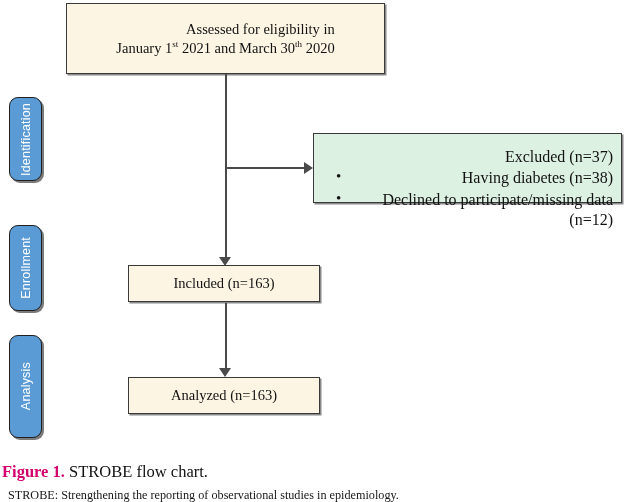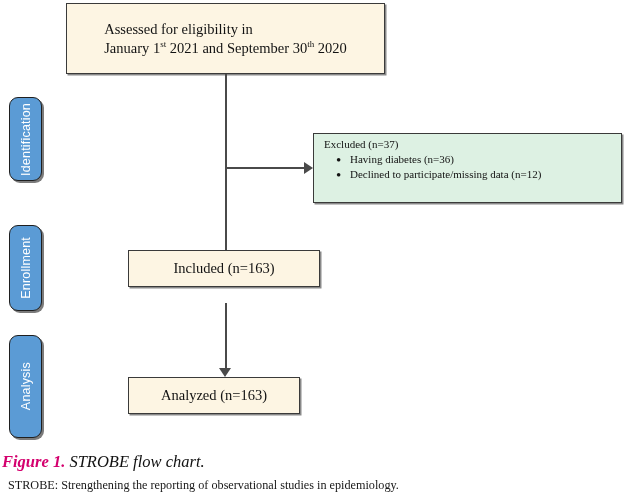--- a/index.html
+++ b/index.html
@@ -34,21 +34,21 @@
   .box-cream {
     background: #fdf5e3;
   }
   .box-green {
     background: #ddf1e3;
   }
   .centered-box {
     display: flex;
     align-items: center;
     justify-content: center;
-    text-align: left;
+    text-align: right;
   }
 
   #box-assessed {
     left: 66px;
     top: 3px;
     width: 319px;
     height: 71px;
     font-size: 14.5px;
   }
   #box-assessed .line { display: block; }
@@ -56,22 +56,23 @@
     font-size: 0.62em;
     vertical-align: super;
     line-height: 0;
   }
 
   #box-excluded {
     left: 313px;
     top: 133px;
     width: 309px;
     height: 70px;
-    font-size: 11px;
-    padding: 3px 8px 6px 10px;
+    font-size: 16px;
+    padding: 13px 8px 6px 10px;
+    text-align: right;
   }
   #box-excluded .excluded-head {
     display: block;
     margin: 0 0 1px 0;
   }
   #box-excluded ul {
     margin: 0;
     padding: 0 0 0 26px;
     list-style: none;
   }
@@ -82,30 +83,30 @@
   #box-excluded li::before {
     content: "\2022";
     position: absolute;
     left: -14px;
     top: -1px;
     font-size: 15px;
   }
 
   #box-included {
     left: 128px;
-    top: 250px;
+    top: 265px;
     width: 192px;
     height: 37px;
     font-size: 14.5px;
   }
 
   #box-analyzed {
     left: 128px;
     top: 377px;
-    width: 172px;
+    width: 192px;
     height: 37px;
     font-size: 14.5px;
   }
 
   
   .connector {
     position: absolute;
     background: #4a4a4a;
   }
   .v-line { width: 2px; }
@@ -181,23 +182,22 @@
   #caption-block {
     position: absolute;
     left: 2px;
     top: 450px;
     width: 624px;
   }
   #caption-main {
     font-family: "Liberation Serif", serif;
     font-size: 16.5px;
     color: #111111;
-    margin: 2px 0 3px 0;
+    margin: 12px 0 3px 0;
     line-height: 1.2;
-    font-style: italic;
   }
   #caption-main .fig-label {
     font-weight: bold;
     color: #d4006e;
   }
   #caption-sub {
     font-family: "Liberation Serif", serif;
     font-size: 12.2px;
     color: #161616;
     margin: 6px;
@@ -215,35 +215,35 @@
   <div class="stage-chip" id="stage-enrollment">
     <span class="stage-text">Enrollment</span>
   </div>
   <div class="stage-chip" id="stage-analysis">
     <span class="stage-text">Analysis</span>
   </div>
 
   <div class="flow-box box-cream centered-box" id="box-assessed">
     <div>
       <span class="line">Assessed for eligibility in</span>
-      <span class="line"><span>January 1</span><sup>st</sup><span> 2021 and September 30</span><sup>th</sup><span> 2020</span></span>
+      <span class="line"><span>January 1</span><sup>st</sup><span> 2021 and March 30</span><sup>th</sup><span> 2020</span></span>
     </div>
   </div>
 
   <div class="connector v-line" id="spine-main"></div>
   <div class="connector h-line" id="branch-excluded"></div>
   <div class="arrow-right" id="arrow-to-excluded"></div>
   <div class="arrow-down" id="arrow-to-included"></div>
   <div class="connector v-line" id="spine-lower"></div>
   <div class="arrow-down" id="arrow-to-analyzed"></div>
 
   <div class="flow-box box-green" id="box-excluded">
     <span class="excluded-head">Excluded (n=37)</span>
     <ul>
-      <li>Having diabetes (n=36)</li>
+      <li>Having diabetes (n=38)</li>
       <li>Declined to participate/missing data (n=12)</li>
     </ul>
   </div>
 
   <div class="flow-box box-cream centered-box" id="box-included">
     <span>Included (n=163)</span>
   </div>
 
   <div class="flow-box box-cream centered-box" id="box-analyzed">
     <span>Analyzed (n=163)</span>

